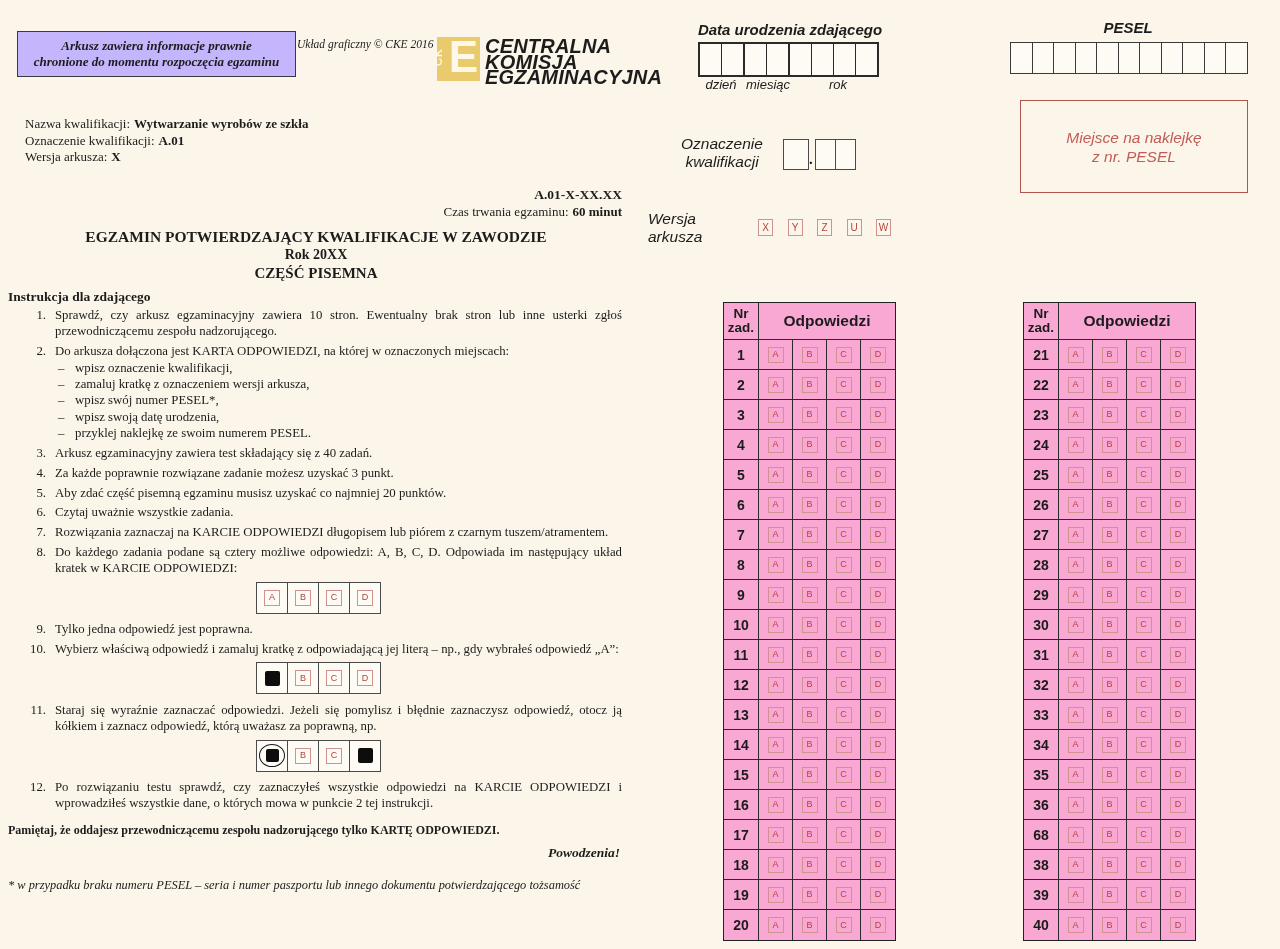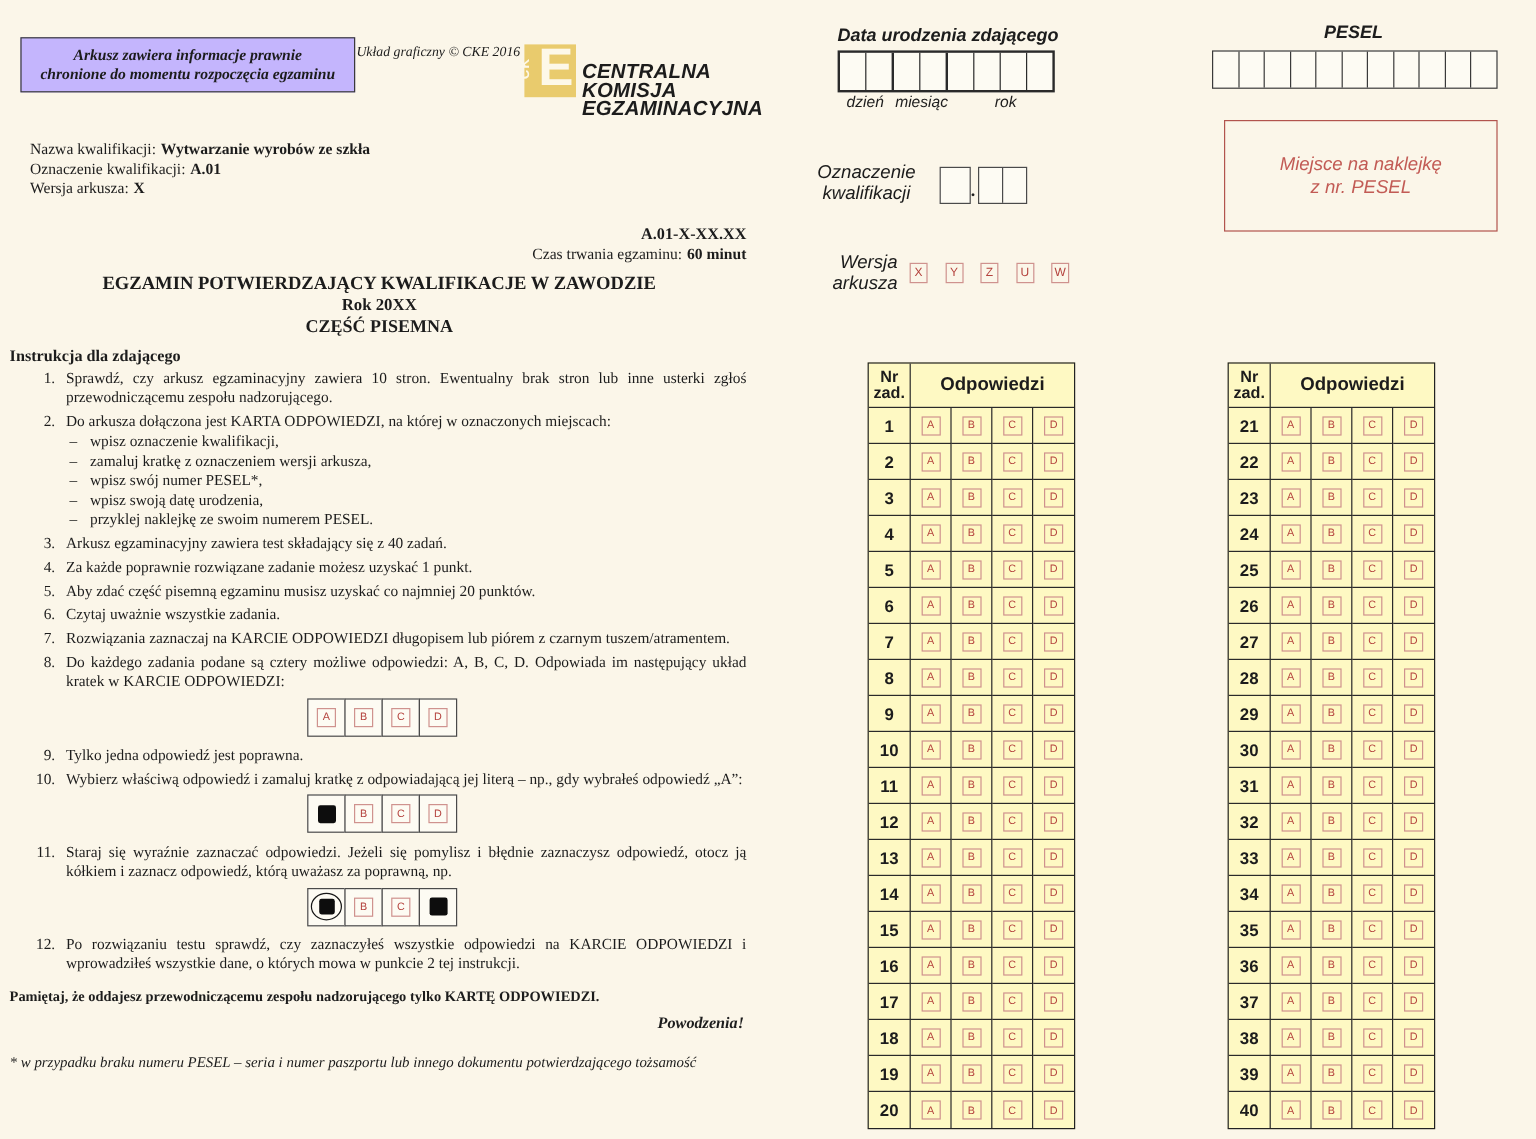--- a/index.html
+++ b/index.html
@@ -9,22 +9,22 @@
   
   .legal-box{position:absolute;left:17px;top:31px;width:277px;height:44px;background:#c4b5fd;
     border:1.5px solid #3a3a3a;display:flex;flex-direction:column;align-items:center;justify-content:center;
     font-weight:bold;font-style:italic;font-size:13px;line-height:16px;text-align:center;}
   .layout-credit{position:absolute;left:297px;top:38px;width:150px;font-style:italic;font-size:11.5px;}
   .logo-box{position:absolute;left:437px;top:37px;width:43px;height:44px;background:#e9cb6d;}
   .logo-ck{position:absolute;left:-8px;top:14px;transform:rotate(-90deg);color:#fdf8e8;
     font-family:"Liberation Sans",sans-serif;font-weight:bold;font-size:11px;letter-spacing:1px;}
   .logo-e{position:absolute;right:2px;top:-4px;color:#fdf8e8;font-family:"Liberation Sans",sans-serif;
     font-weight:bold;font-size:44px;line-height:48px;}
-  .logo-name{position:absolute;left:485px;top:52px;font-family:"Liberation Sans",sans-serif;
-    font-weight:bold;font-size:17px;line-height:15.5px;letter-spacing:0.2px;}
+  .logo-name{position:absolute;left:485px;top:39px;font-family:"Liberation Sans",sans-serif;
+    font-weight:bold;font-size:20px;line-height:15.5px;letter-spacing:0.2px;}
   .meta-block{position:absolute;left:25px;top:116px;font-size:13px;line-height:16.5px;}
   .meta-block b{margin-left:4px;}
   .code-block{position:absolute;left:300px;top:187px;width:322px;text-align:right;font-size:13px;line-height:16.5px;}
   .code-block .code{font-weight:bold;font-size:13.5px;}
   .code-block b{margin-left:4px;}
   .title-block{position:absolute;left:0;top:228px;width:632px;text-align:center;font-weight:bold;}
   .title-block .t1{font-size:15.5px;line-height:18px;}
   .title-block .t2{font-size:14px;line-height:18px;}
   .title-block .t3{font-size:15px;line-height:18px;}
   .instr-heading{position:absolute;left:8px;top:289px;font-weight:bold;font-size:13.5px;}
@@ -61,33 +61,33 @@
   .bd-label{position:absolute;top:77px;font-size:13px;text-align:center;}
   .lbl-day{left:698px;width:46px;}
   .lbl-month{left:744px;width:48px;}
   .lbl-year{left:792px;width:92px;}
   .qual-label{position:absolute;left:662px;top:135px;width:120px;text-align:center;font-size:15.5px;line-height:18px;}
   .qual-box1{position:absolute;left:783px;top:139px;width:24px;height:29px;border:1px solid #4a4a4a;background:#fdfbf3;}
   .qual-dot{position:absolute;left:809px;top:151px;font-size:15px;font-weight:bold;}
   .qual-box2{position:absolute;left:815px;top:139px;display:flex;border:1px solid #4a4a4a;background:#fdfbf3;}
   .qual-box2 .cell{width:19px;height:29px;}
   .qual-box2 .cell:first-child{border-right:1px solid #4a4a4a;}
-  .ver-label{position:absolute;left:648px;top:210px;width:100px;text-align:right;font-size:15.5px;line-height:18px;}
+  .ver-label{position:absolute;left:648px;top:210px;width:100px;text-align:left;font-size:15.5px;line-height:18px;}
   .ver-row{position:absolute;left:758px;top:219px;display:flex;gap:14.5px;}
   .v-box{width:13px;height:15px;border:1px solid #cf928e;color:#b4423d;display:flex;align-items:center;
     justify-content:center;font-size:10px;font-family:"Liberation Sans",sans-serif;}
   .pesel-title{position:absolute;left:1028px;top:19px;width:200px;text-align:center;font-weight:bold;font-size:15px;}
   .pesel-row{position:absolute;left:1010px;top:42px;display:flex;border:1.5px solid #3a3a3a;background:#fdfbf3;}
   .pesel-cell{width:20.5px;height:30px;border-right:1px solid #3a3a3a;}
   .pesel-cell:last-child{border-right:none;}
   .sticker-box{position:absolute;left:1020px;top:100px;width:226px;height:91px;border:1.5px solid #b2544e;
     display:flex;flex-direction:column;align-items:center;justify-content:center;
     color:#c25b55;font-size:15.5px;line-height:19px;text-align:center;}
 
-  .grid{position:absolute;top:302px;display:grid;border:1.5px solid #222;background:#fef9c3;
+  .grid{position:absolute;top:302px;display:grid;border:1.5px solid #222;background:#f9a8d4;
     grid-template-columns:35px 34px 34px 34px 34px;font-family:"Liberation Sans",sans-serif;}
   .grid-1{left:723px;}
   .grid-2{left:1023px;}
   .g-cell{border-right:1px solid #2a2a2a;border-bottom:1px solid #2a2a2a;display:flex;
     align-items:center;justify-content:center;height:30px;box-sizing:border-box;}
   .g-head{height:37px;font-weight:bold;}
   .g-no-head{flex-direction:column;font-size:13.5px;line-height:14px;border-right:1.5px solid #2a2a2a;border-bottom:1.5px solid #2a2a2a;}
   .g-ans-head{grid-column:2 / 6;font-size:15.5px;border-bottom:1.5px solid #2a2a2a;border-right:none;}
   .g-num{font-weight:bold;font-size:14px;border-right:1.5px solid #2a2a2a;}
   .g-last{border-right:none;}
@@ -175,21 +175,21 @@
           <span class="num">3.</span>
           <div class="li-body">
             <div class="li-text">Arkusz egzaminacyjny zawiera test składający się z 40 zadań.</div>
           </div>
         </div>
       </div>
       <div class="instr-item">
         <div class="li-row">
           <span class="num">4.</span>
           <div class="li-body">
-            <div class="li-text">Za każde poprawnie rozwiązane zadanie możesz uzyskać 1 punkt.</div>
+            <div class="li-text">Za każde poprawnie rozwiązane zadanie możesz uzyskać 3 punkt.</div>
           </div>
         </div>
       </div>
       <div class="instr-item">
         <div class="li-row">
           <span class="num">5.</span>
           <div class="li-body">
             <div class="li-text">Aby zdać część pisemną egzaminu musisz uzyskać co najmniej 20 punktów.</div>
           </div>
         </div>
@@ -831,21 +831,21 @@
       </div>
       <div class="g-cell">
         <span class="opt-box">B</span>
       </div>
       <div class="g-cell">
         <span class="opt-box">C</span>
       </div>
       <div class="g-cell g-last">
         <span class="opt-box">D</span>
       </div>
-      <div class="g-cell g-num">37</div>
+      <div class="g-cell g-num">68</div>
       <div class="g-cell">
         <span class="opt-box">A</span>
       </div>
       <div class="g-cell">
         <span class="opt-box">B</span>
       </div>
       <div class="g-cell">
         <span class="opt-box">C</span>
       </div>
       <div class="g-cell g-last">

